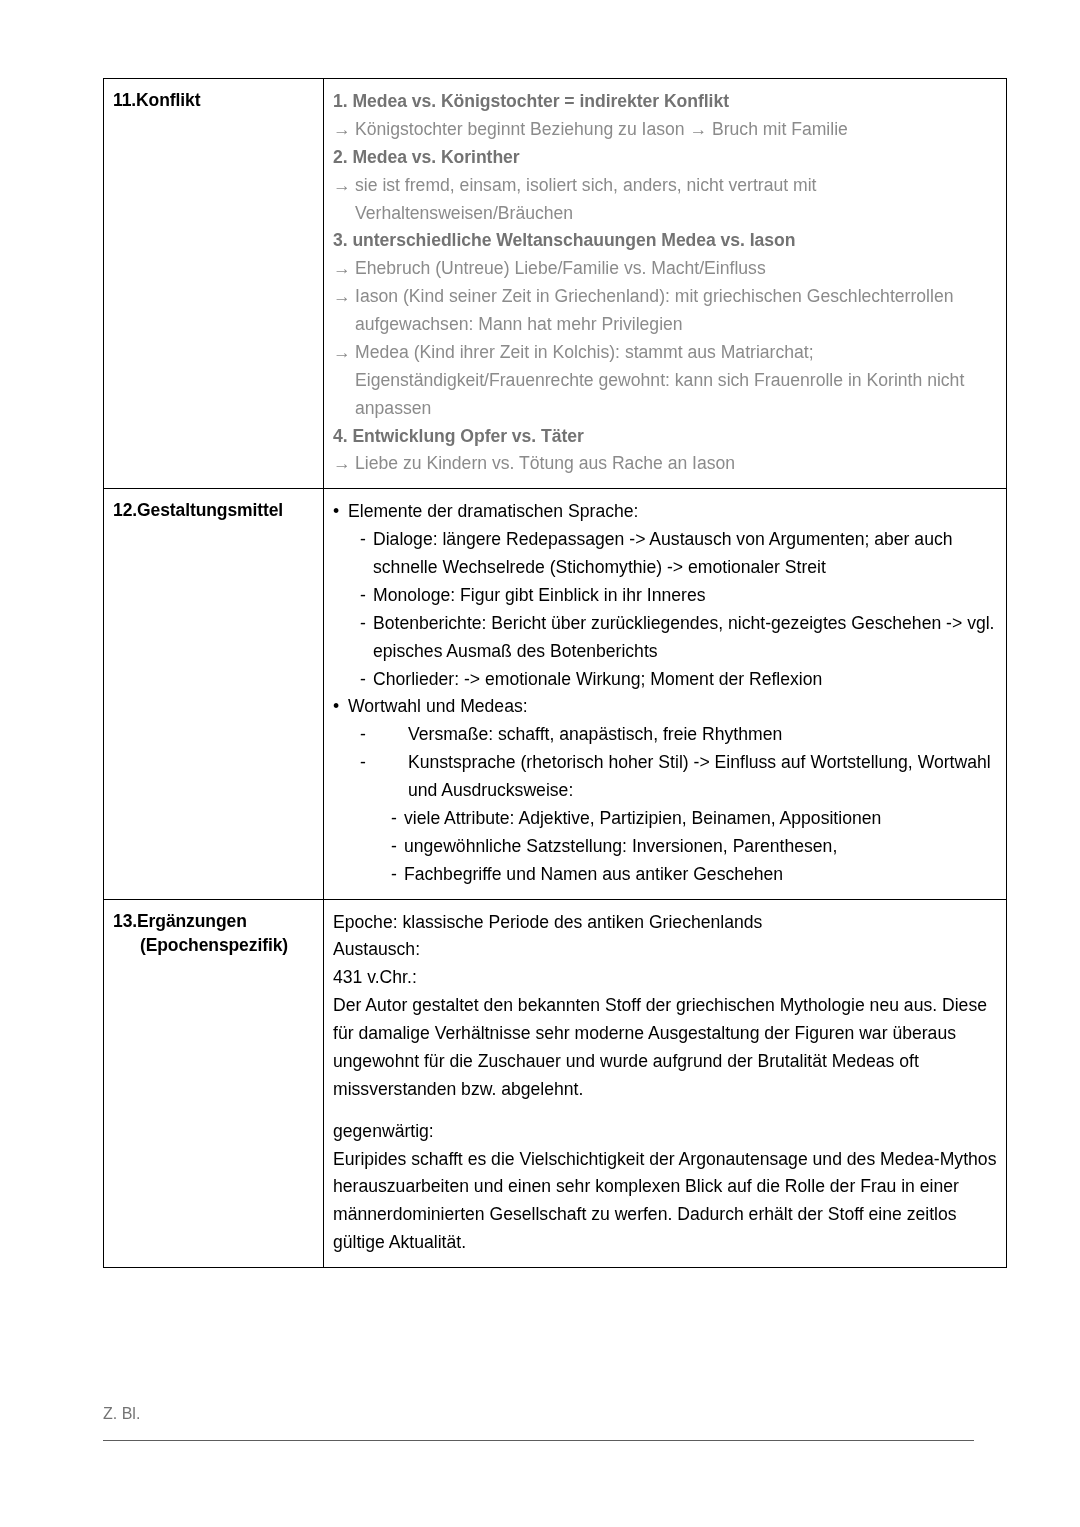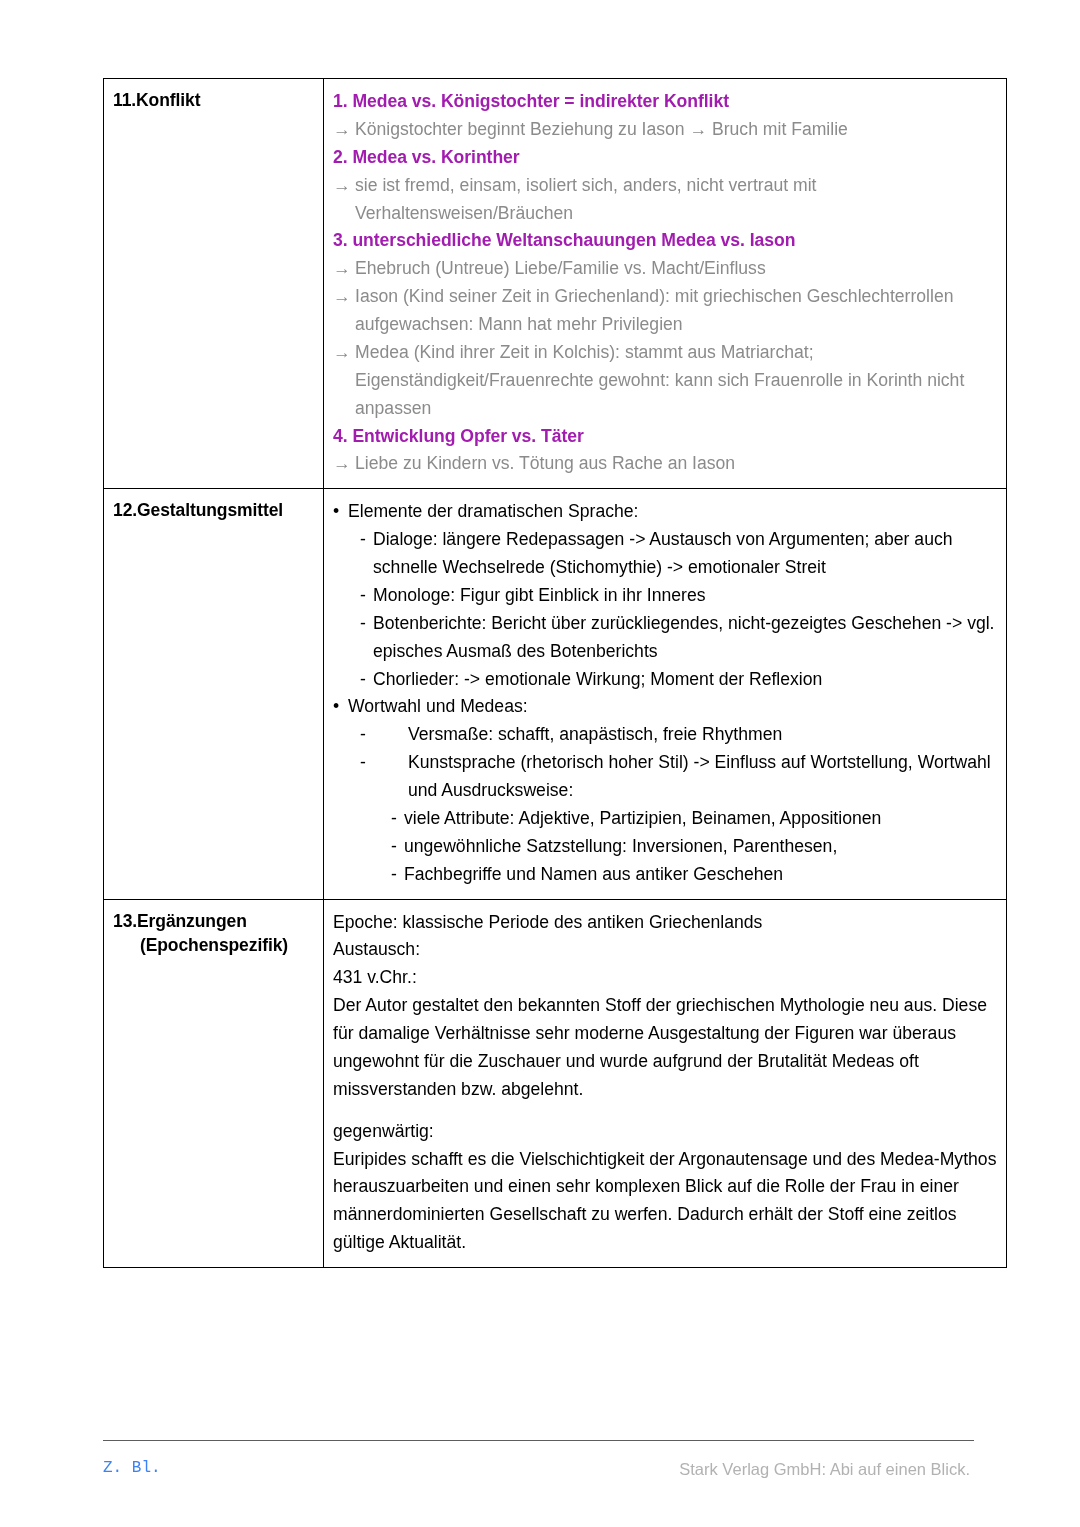--- a/index.html
+++ b/index.html
@@ -61,21 +61,21 @@
   }
 
   
   .line {
     font-size: 17.6px;
     line-height: 1.585;
     white-space: pre-wrap;
   }
   .bold-head {
     font-weight: bold;
-    color: #a21caf;
+    color: #737373;
     letter-spacing: -0.05px;
   }
   .arrow-line {
     color: #8b8b8b;
     display: flex;
     align-items: flex-start;
   }
   .arrow-glyph {
     flex: 0 0 auto;
     width: 22px;
@@ -115,25 +115,24 @@
     position: absolute;
     left: 103px;
     top: 1424px;
     width: 871px;
     height: 0;
     border-top: 1.5px solid #5d5d5d;
   }
   .footer-left {
     position: absolute;
     left: 103px;
-    top: 1440px;
+    top: 1386px;
     font-size: 16px;
-    color: #3b82f6;
+    color: #737373;
     line-height: 1.55;
-    font-family: Liberation Mono, monospace;
   }
   .footer-ghost {
     position: absolute;
     left: 148px;
     top: 1462px;
     font-size: 15px;
     color: #f0f0f0;
     line-height: 1.5;
   }
   .footer-right {
@@ -289,16 +288,15 @@
 
     </tbody>
   </table>
 
   <div class="footer-rule"></div>
 
   <div class="footer-left">Z. Bl.</div>
   <div class="footer-ghost"></div>
 
   <div class="footer-right">
-    <div>Stark Verlag GmbH: Abi auf einen Blick.</div>
   </div>
 
 </div>
 
 </body></html>

